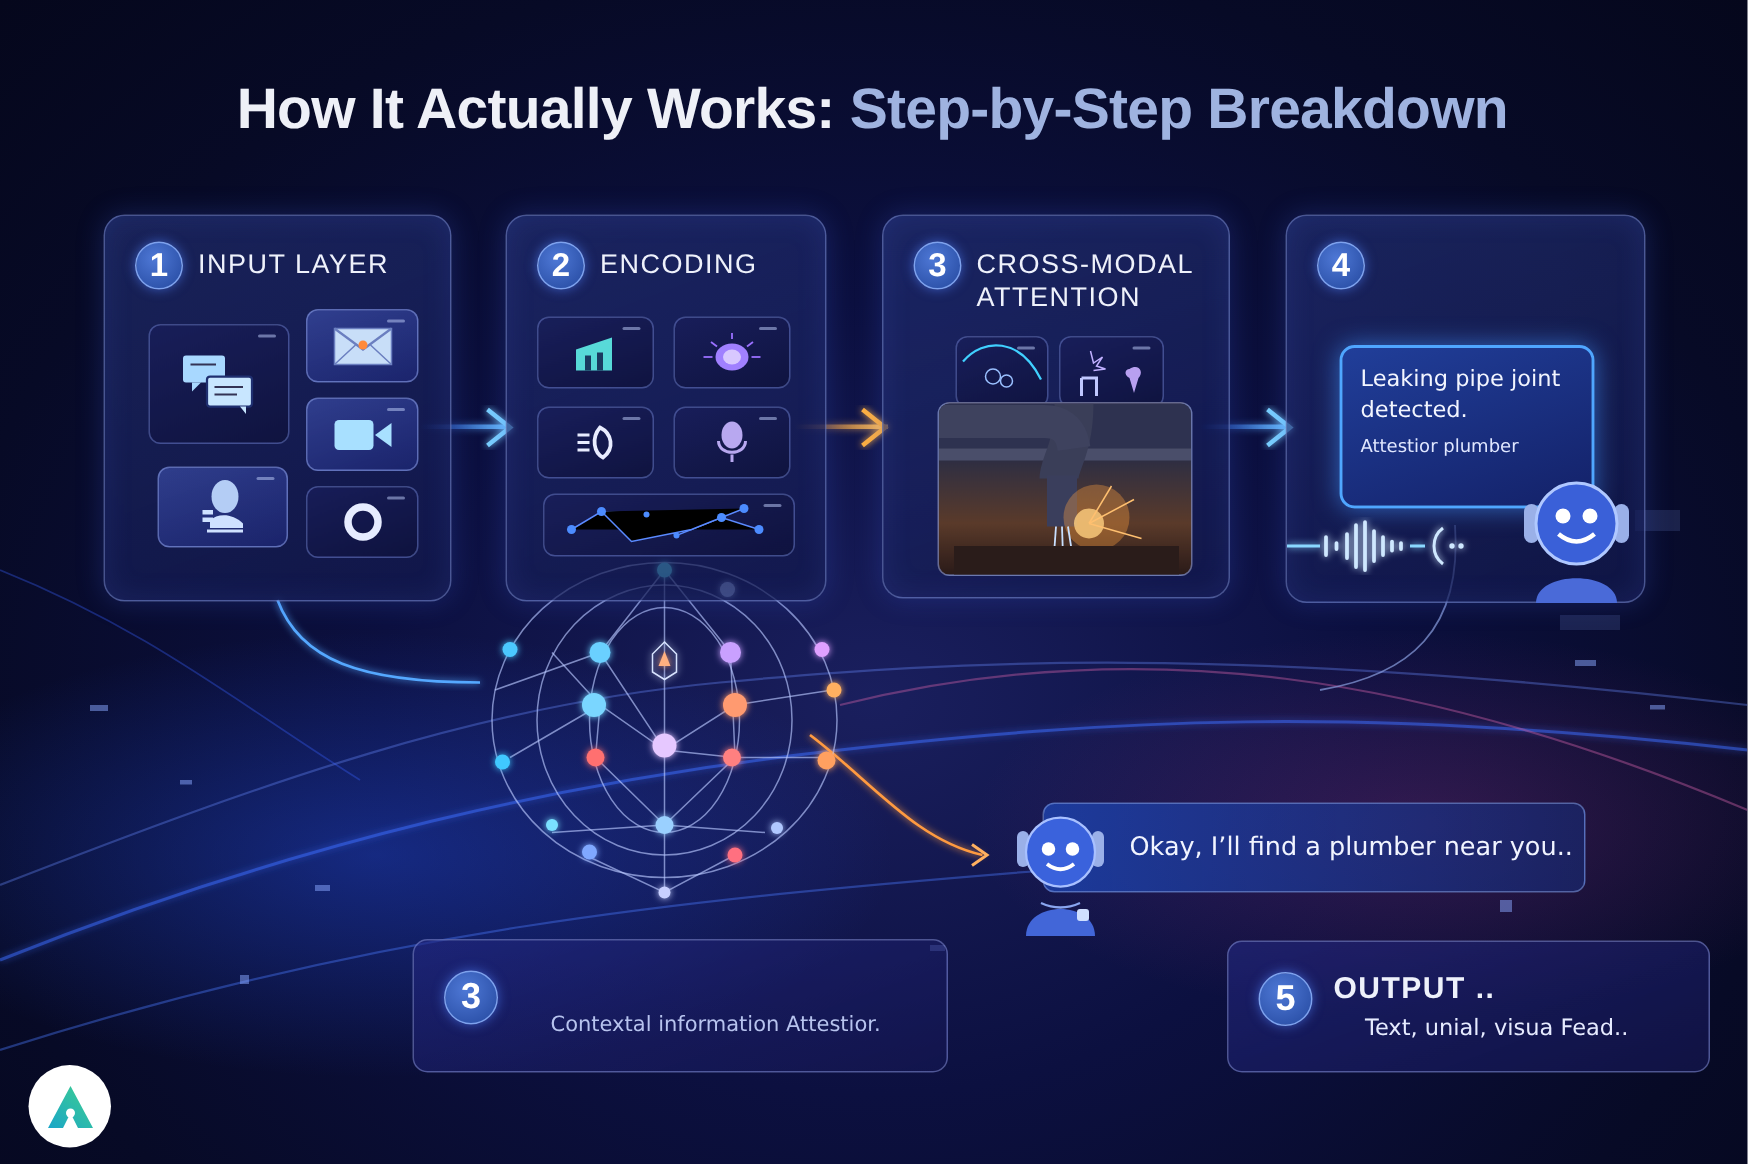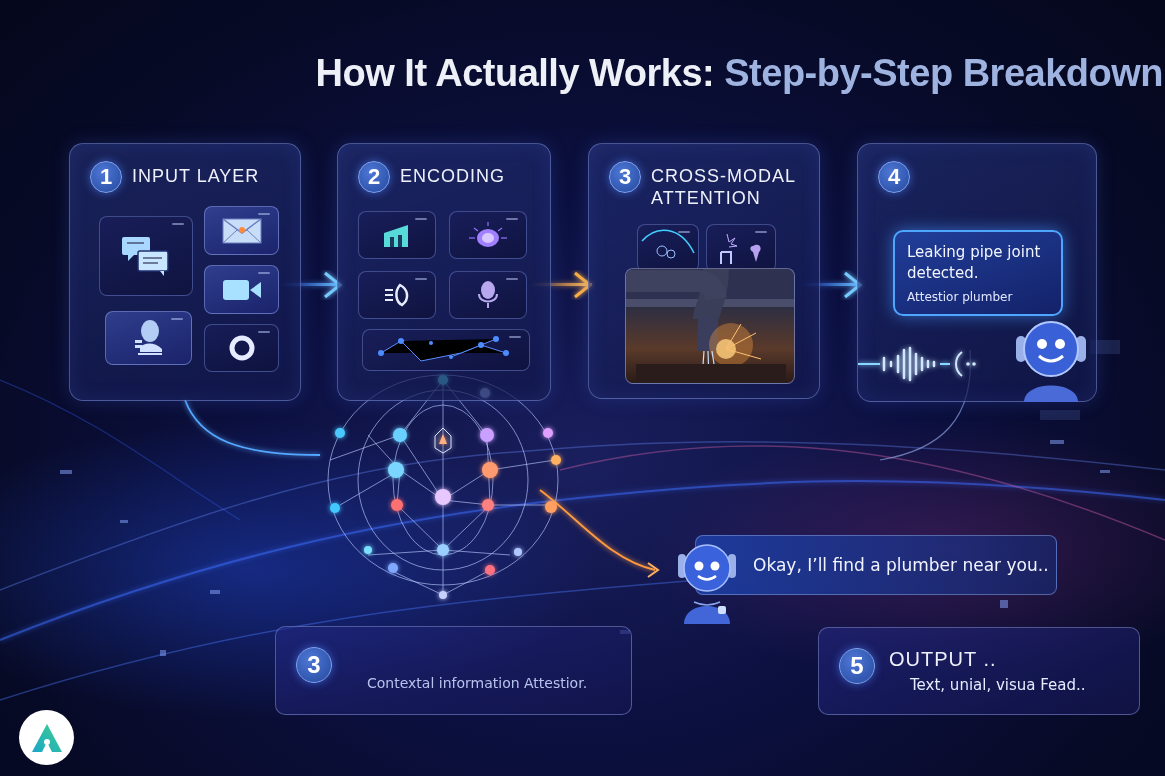--- a/index.html
+++ b/index.html
@@ -16,21 +16,21 @@
     pointer-events: none;
   }
   .bg-glow-right {
     position: absolute; right: -80px; top: 420px; width: 600px; height: 260px;
     background: radial-gradient(ellipse, rgba(170,60,140,0.25), rgba(0,0,0,0) 70%);
     pointer-events: none;
   }
   svg.decor { position: absolute; left: 0; top: 0; pointer-events: none; }
 
   .title {
-    position: absolute; top: 52px; left: 0; width: 1163px; text-align: right;
+    position: absolute; top: 52px; left: 0; width: 1163px; text-align: center;
     font-family: "Liberation Sans", sans-serif; font-weight: bold; font-size: 38px;
     letter-spacing: -0.5px;
   }
   .title .t1 { color: #eef0f7; }
   .title .t2 { color: #9fb3e0; }
 
   .panel {
     position: absolute; border-radius: 14px;
     background: linear-gradient(160deg, rgba(40,55,130,0.55), rgba(18,24,75,0.75));
     border: 1.5px solid rgba(140,160,230,0.45);
@@ -84,21 +84,21 @@
   .chat-bar span { font-size: 17px; color: #f1f4ff; }
 
   .bottom-card {
     position: absolute; border-radius: 10px;
     background: linear-gradient(160deg, rgba(35,40,130,0.6), rgba(20,22,80,0.7));
     border: 1.5px solid rgba(150,165,230,0.45);
   }
   .bottom-card .badge { position: absolute; left: 20px; top: 20px; width: 36px; height: 36px; font-size: 24px; }
   .bc-title { position: absolute; left: 70px; top: 22px; font-size: 16px; color: #eef1fb; letter-spacing: 0.5px; }
   .bc-sub { position: absolute; left: 70px; top: 48px; font-size: 14px; color: #b7c3ee; margin-left: 21px; }
-  .bc-title.big { font-family: "Liberation Sans", sans-serif; font-weight: normal; font-size: 20px; letter-spacing: 1px; top: 20px; }
+  .bc-title.big { font-family: "Liberation Sans", sans-serif; font-weight: bold; font-size: 20px; letter-spacing: 1px; top: 20px; }
 
   .logo {
     position: absolute; left: 19px; top: 710px; width: 55px; height: 55px; border-radius: 50%;
     background: #ffffff; display: flex; align-items: center; justify-content: center;
   }
 </style>
 </head>
 <body>
 
 <div class="bg-glow-left"></div>
@@ -349,21 +349,21 @@
         </g>
       <rect x="10" y="95" width="150" height="21" fill="#2a1c1a"></rect>
     </svg>
   </div>
 </div>
 
 <div class="panel" style="left:857px; top:143px; width:240px; height:259px;">
   <div class="panel-head">
     <div class="badge">4</div>
   </div>
-  <div class="bubble" style="left:35px; top:86px; width:170px; height:86px;">
+  <div class="bubble" style="left:35px; top:86px; width:170px; height:109px;">
     <div class="b1">Leaking pipe joint detected.</div>
     <div class="b2">Attestior plumber</div>
   </div>
   <svg style="position:absolute; left:0; top:200px;" width="140" height="40" viewBox="0 0 140 40">
     <g filter="url(#glow)">
       <line x1="0" y1="20" x2="22" y2="20" stroke="#8ad8ff" stroke-width="2"></line>
       <g stroke="#cfe8ff" stroke-width="2.5" stroke-linecap="round">
         <line x1="26" y1="14" x2="26" y2="26"></line>
           <line x1="33" y1="18" x2="33" y2="22"></line>
           <line x1="40" y1="12" x2="40" y2="28"></line>

